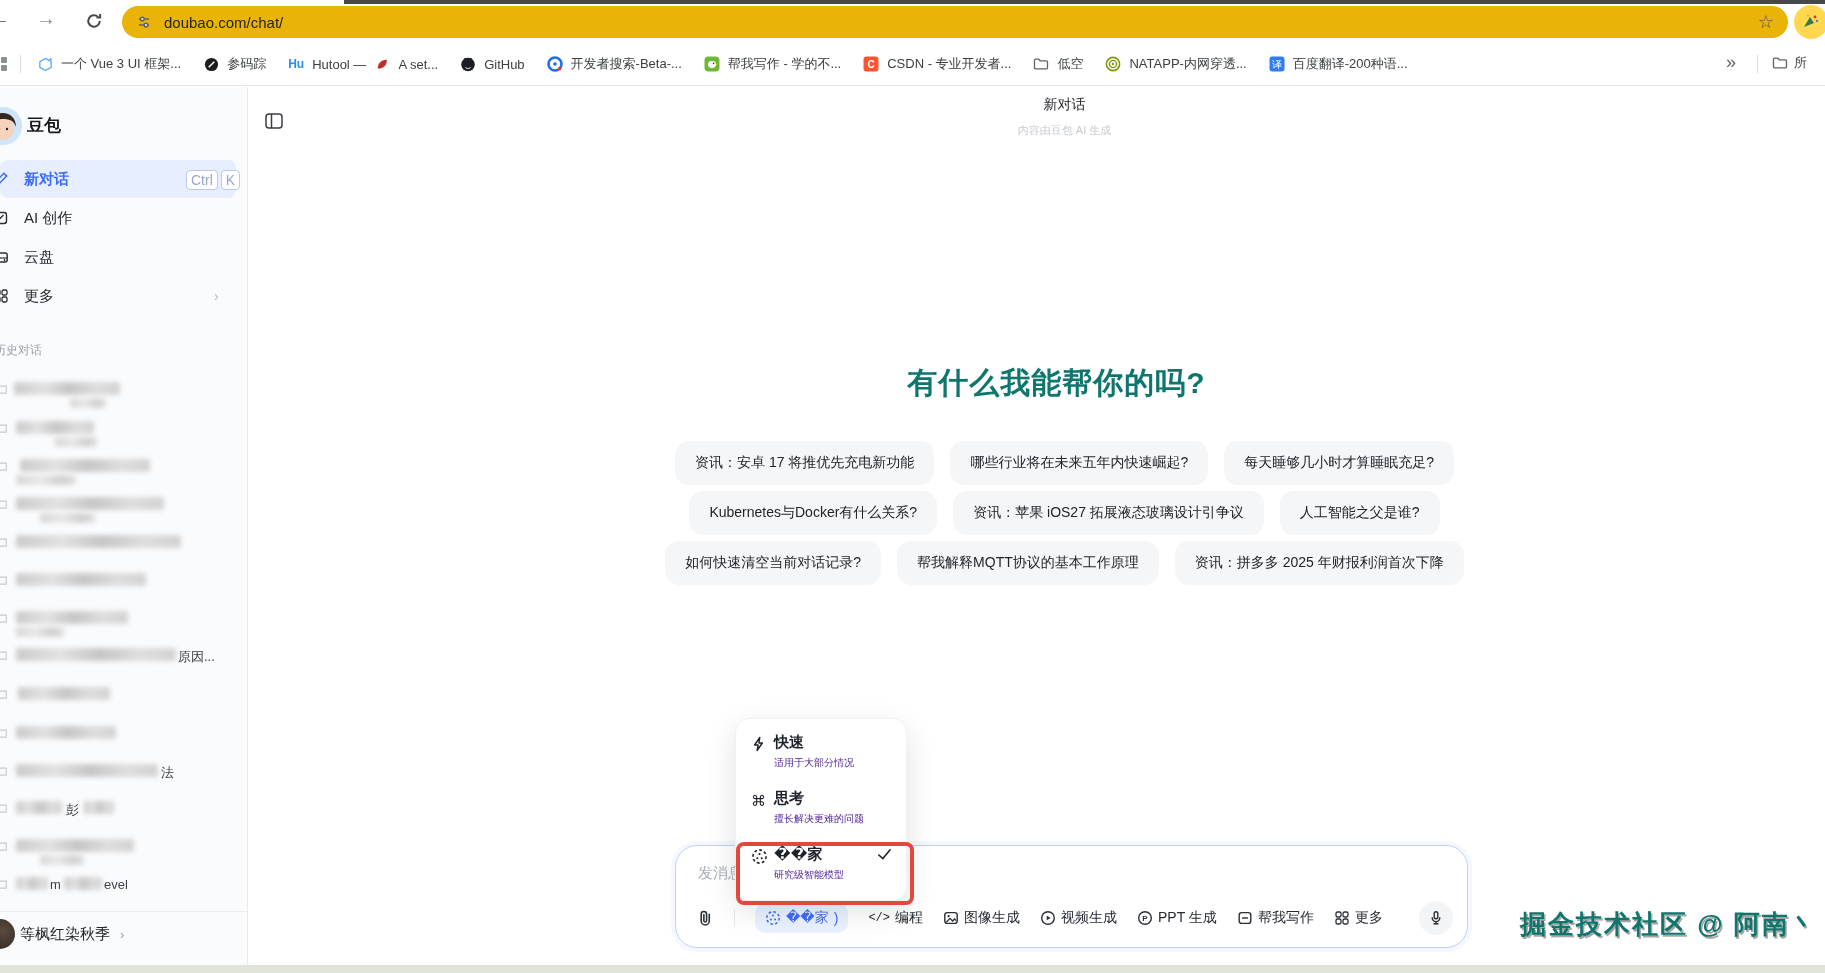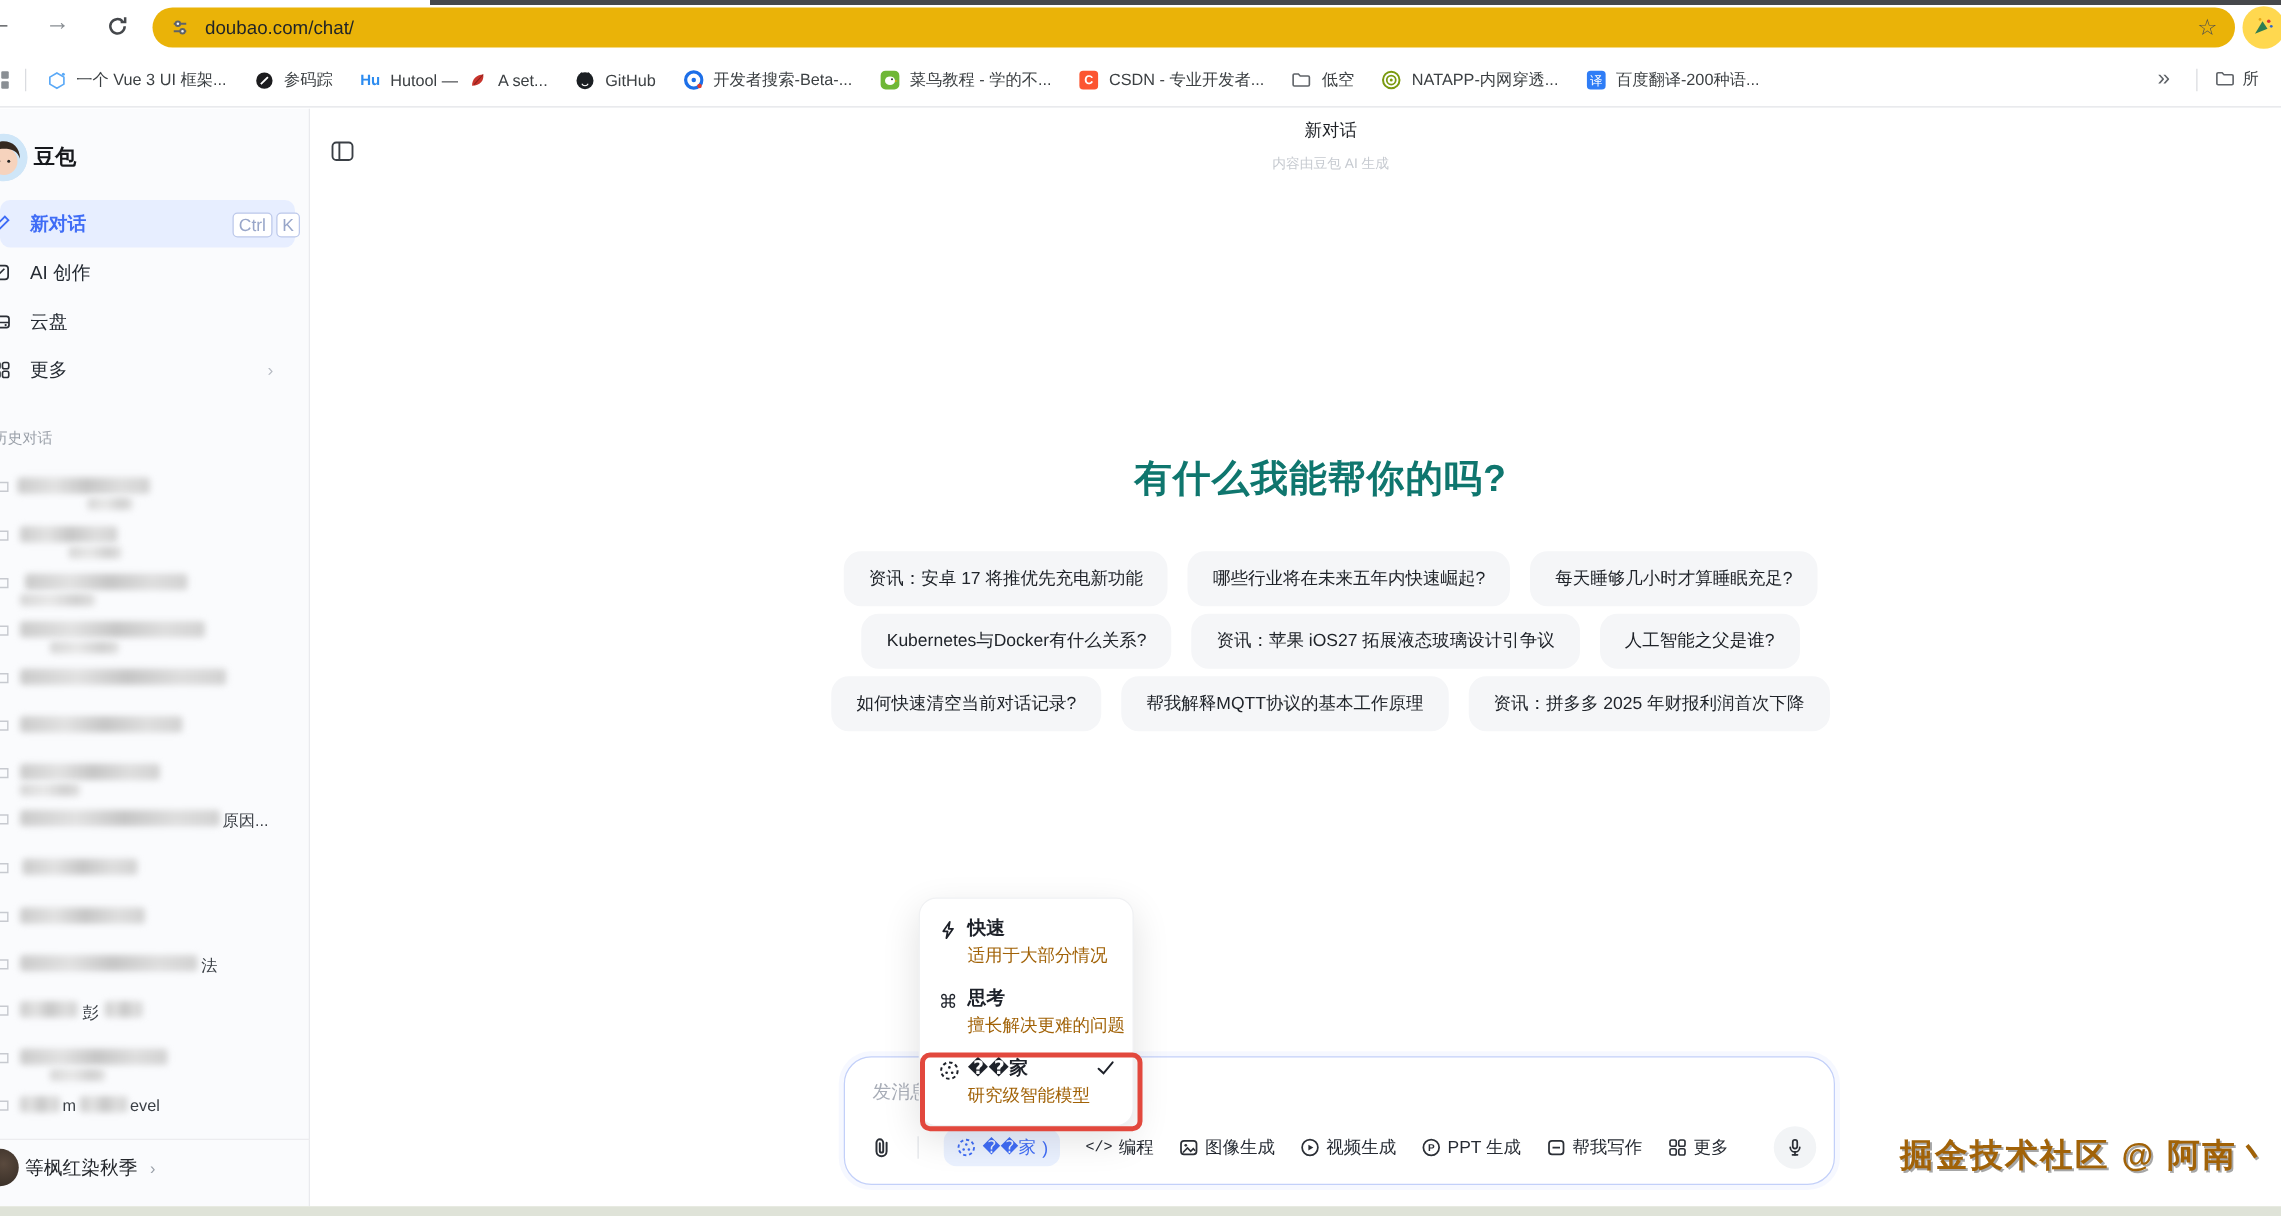--- a/index.html
+++ b/index.html
@@ -68,26 +68,26 @@
   .cdiv { width:1px; height:18px; background:#e4e6ea; flex:none;}
   .model-pill { display:flex; align-items:center; gap:5px; background:#eaf1ff; border-radius:10px; padding:6px 10px; color:#3f6cf6; font-size:14px; flex:none;}
   .tool { display:flex; align-items:center; gap:5px; font-size:14px; color:#262b33; white-space:nowrap; flex:none;}
   .mic-wrap { margin-left:auto; width:34px; height:34px; border-radius:50%; background:#f2f4f6; display:flex; align-items:center; justify-content:center; flex:none;}
 
   
   .menu { position:absolute; left:487px; top:631px; width:172px; height:183px; background:#fff; border:1px solid #f0f1f3; border-radius:14px; box-shadow:0 10px 30px rgba(0,0,0,0.12); z-index:40; }
   .mi { position:absolute; left:0; width:172px; height:52px; }
   .mi-ic { position:absolute; left:15px; top:3px; width:18px; height:18px; font-size:15px; color:#1d2129; }
   .mi-title { position:absolute; left:38px; top:0; font-size:15px; font-weight:600; color:#1d2129; }
-  .mi-desc { position:absolute; left:38px; top:23px; font-size:14px; color:#a16207; white-space:nowrap;}
+  .mi-desc { position:absolute; left:38px; top:23px; font-size:10px; color:#4c1d95; white-space:nowrap;}
   .mi-check { position:absolute; right:16px; top:2px; }
 
   .redbox { position:absolute; left:488px; top:755px; width:178px; height:63px; border:4px solid #e2483d; border-radius:8px; z-index:50; }
 
-  .watermark { position:absolute; left:1272px; top:820px; font-size:26px; font-weight:bold; color:#a16207; text-shadow:1.5px 1.5px 0 #a6a6a6; letter-spacing:2px; white-space:nowrap; z-index:60;}
+  .watermark { position:absolute; left:1272px; top:820px; font-size:26px; font-weight:bold; color:#0f766e; text-shadow:1.5px 1.5px 0 #a6a6a6; letter-spacing:2px; white-space:nowrap; z-index:60;}
 
   .taskbar-strip { position:absolute; left:0; bottom:0; width:1825px; height:8px; background:#dfe3d8; z-index:70; }
 
   svg { display:block; }
 </style>
 </head>
 <body>
 <div class="screen">
 
   <div class="chrome">
@@ -183,21 +183,21 @@
         </span>
         <span class="bm">
           <span class="fav">
               <svg width="16" height="16" viewBox="0 0 16 16">
                 <rect x="0.5" y="0.5" width="15" height="15" rx="4" fill="#6fb737"></rect>
                 <ellipse cx="8" cy="8.5" rx="4" ry="3.4" fill="#fff"></ellipse>
                 <circle cx="9.6" cy="7.4" r="0.8" fill="#333"></circle>
                 <polygon points="12,8 14.2,8.8 12,9.6" fill="#e6a817"></polygon>
               </svg>
             </span>
-          <span>菜鸟教程 - 学的不...</span>
+          <span>帮我写作 - 学的不...</span>
         </span>
         <span class="bm">
           <span class="fav">
               <svg width="16" height="16" viewBox="0 0 16 16">
                 <rect x="0.5" y="0.5" width="15" height="15" rx="3" fill="#fc5531"></rect>
                 <text x="8" y="11.5" font-size="10" font-weight="bold" fill="#fff" text-anchor="middle" font-family="Liberation Sans, sans-serif">C</text>
               </svg>
             </span>
           <span>CSDN - 专业开发者...</span>
         </span>

